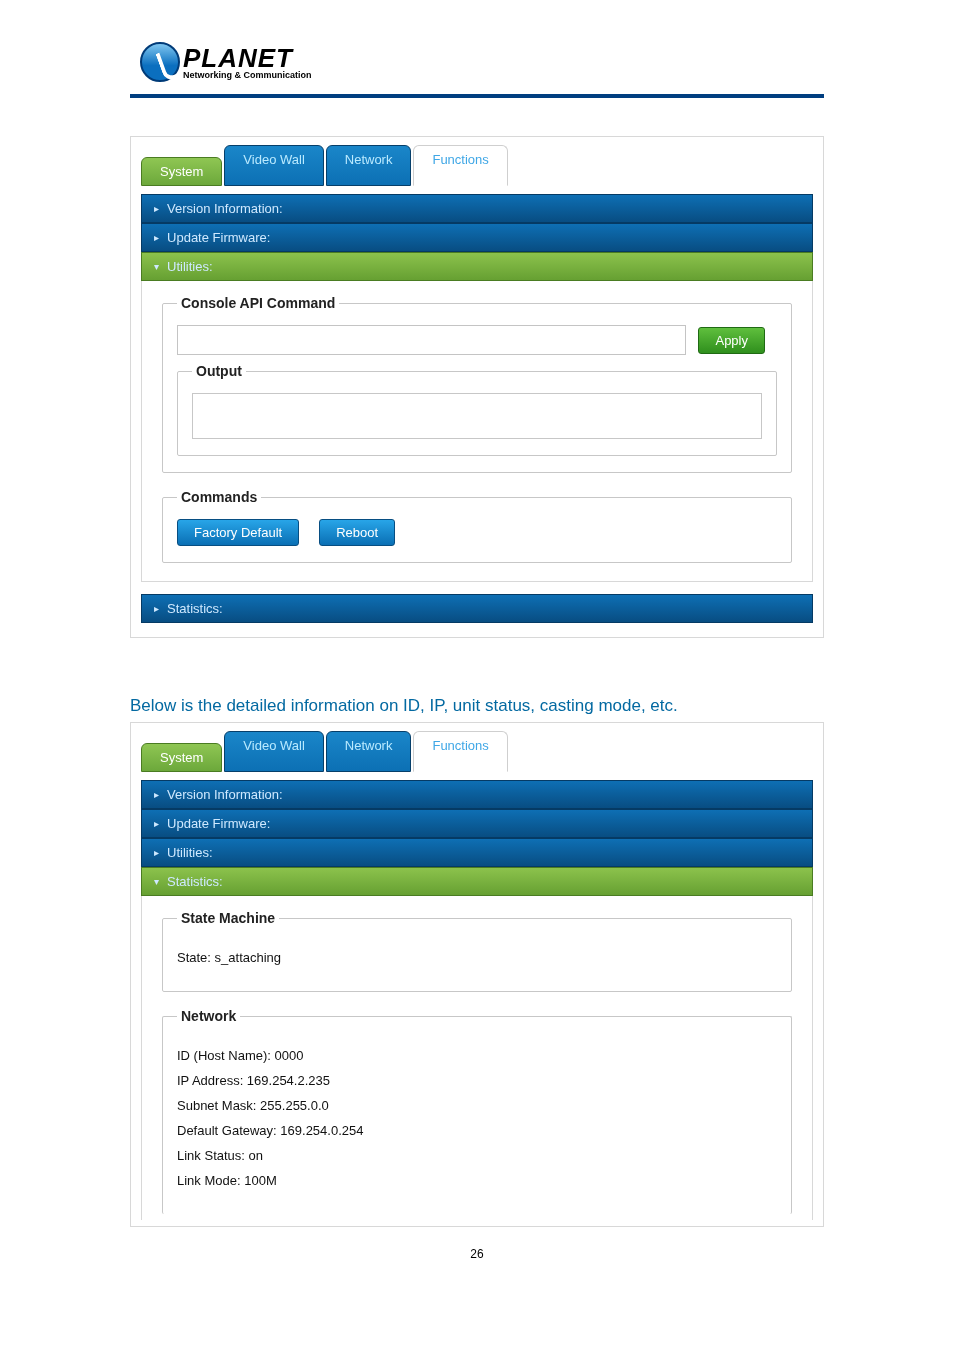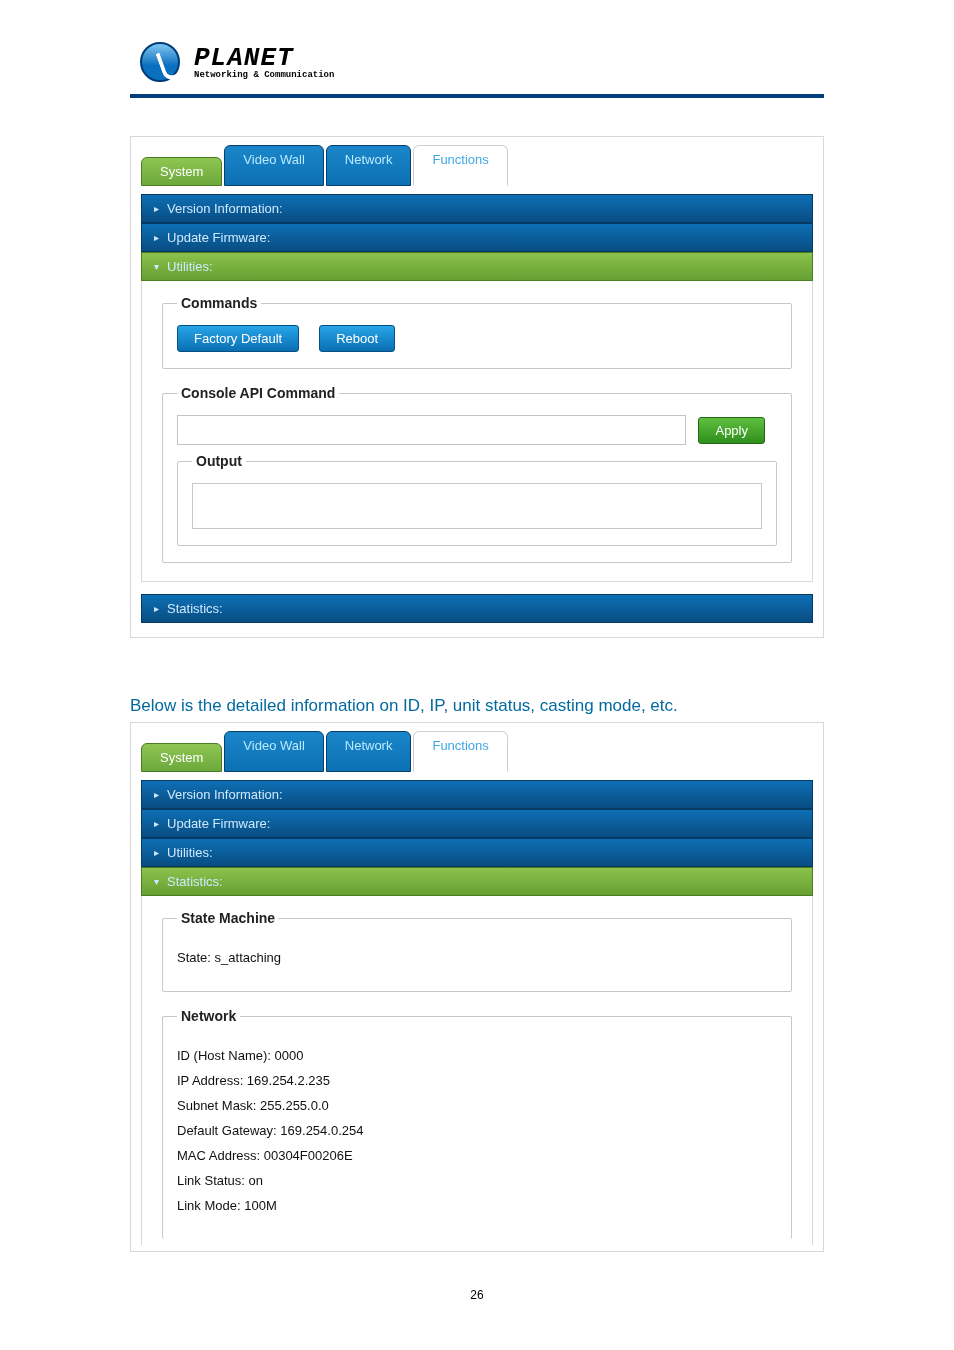--- a/index.html
+++ b/index.html
@@ -9,22 +9,21 @@
     width: 954px;
     margin: 0 auto;
     color: #000;
   }
   .page-header {
     padding: 42px 0 6px 140px;
   }
   .logo-wrap {
     display: flex;
     align-items: center;
-    gap: 14px;
-    font-family: Liberation Mono, monospace;
+    gap: 3px;
   }
   .logo-circle {
     width: 40px; height: 40px; border-radius: 50%;
     background: linear-gradient(180deg,#7fc6f0 0%, #0b6fbf 60%, #0b6fbf 100%);
     border: 2px solid #003b78;
     position: relative;
   }
   .logo-circle::before{
     content:""; position:absolute; left:18px; top:6px; width:14px; height:26px;
     border-left:4px solid #fff; border-bottom:4px solid #fff;
@@ -134,21 +133,21 @@
     color:#0369a1;
   }
   .stat-line {
     font-size: 13px;
     color:#111;
     margin: 10px 0;
   }
   .page-number {
     text-align:center;
     font-size:12px;
-    margin-top: 36px;
+    margin-top: 20px;
     padding-bottom: 20px;
   }
   .inner-fieldset-gap { margin-top: 8px; }
 </style>
 </head>
 <body>
 
 <div class="page-header">
   <div class="logo-wrap">
     <div class="logo-circle"></div>
@@ -175,38 +174,38 @@
     </div>
     <div class="acc-head">
       <span class="arrow">▸</span>
       <span>Update Firmware:</span>
     </div>
     <div class="acc-head open">
       <span class="arrow">▾</span>
       <span>Utilities:</span>
     </div>
     <div class="acc-body">
-      <fieldset>
-        <legend>Commands</legend>
-        <div class="cmd-row">
-          <button class="btn">Factory Default</button>
-          <button class="btn">Reboot</button>
-        </div>
-      </fieldset>
       <fieldset>
         <legend>Console API Command</legend>
         <div class="api-row">
           <input class="api-input" type="text" style="">
           <button class="btn btn-green">Apply</button>
         </div>
         <fieldset class="inner-fieldset-gap">
           <legend>Output</legend>
           <div class="output-box"></div>
         </fieldset>
       </fieldset>
+      <fieldset>
+        <legend>Commands</legend>
+        <div class="cmd-row">
+          <button class="btn">Factory Default</button>
+          <button class="btn">Reboot</button>
+        </div>
+      </fieldset>
     </div>
     <div class="acc-head" style="margin-top:12px;">
       <span class="arrow">▸</span>
       <span>Statistics:</span>
     </div>
   </div>
 </div>
 
 <div class="body-text">Below is the detailed information on ID, IP, unit status, casting mode, etc.</div>
 
@@ -239,21 +238,20 @@
       <fieldset>
         <legend>State Machine</legend>
         <div class="stat-line">State: s_attaching</div>
       </fieldset>
       <fieldset style="border-bottom:none;">
         <legend>Network</legend>
         <div class="stat-line">ID (Host Name): 0000</div>
         <div class="stat-line">IP Address: 169.254.2.235</div>
         <div class="stat-line">Subnet Mask: 255.255.0.0</div>
         <div class="stat-line">Default Gateway: 169.254.0.254</div>
-        <div class="stat-line">MAC Address:  00304F00206E</div>
         <div class="stat-line">Link Status: on</div>
         <div class="stat-line">Link Mode: 100M</div>
       </fieldset>
     </div>
   </div>
 </div>
 
 <div class="page-number">26</div>
 
 </body></html>

